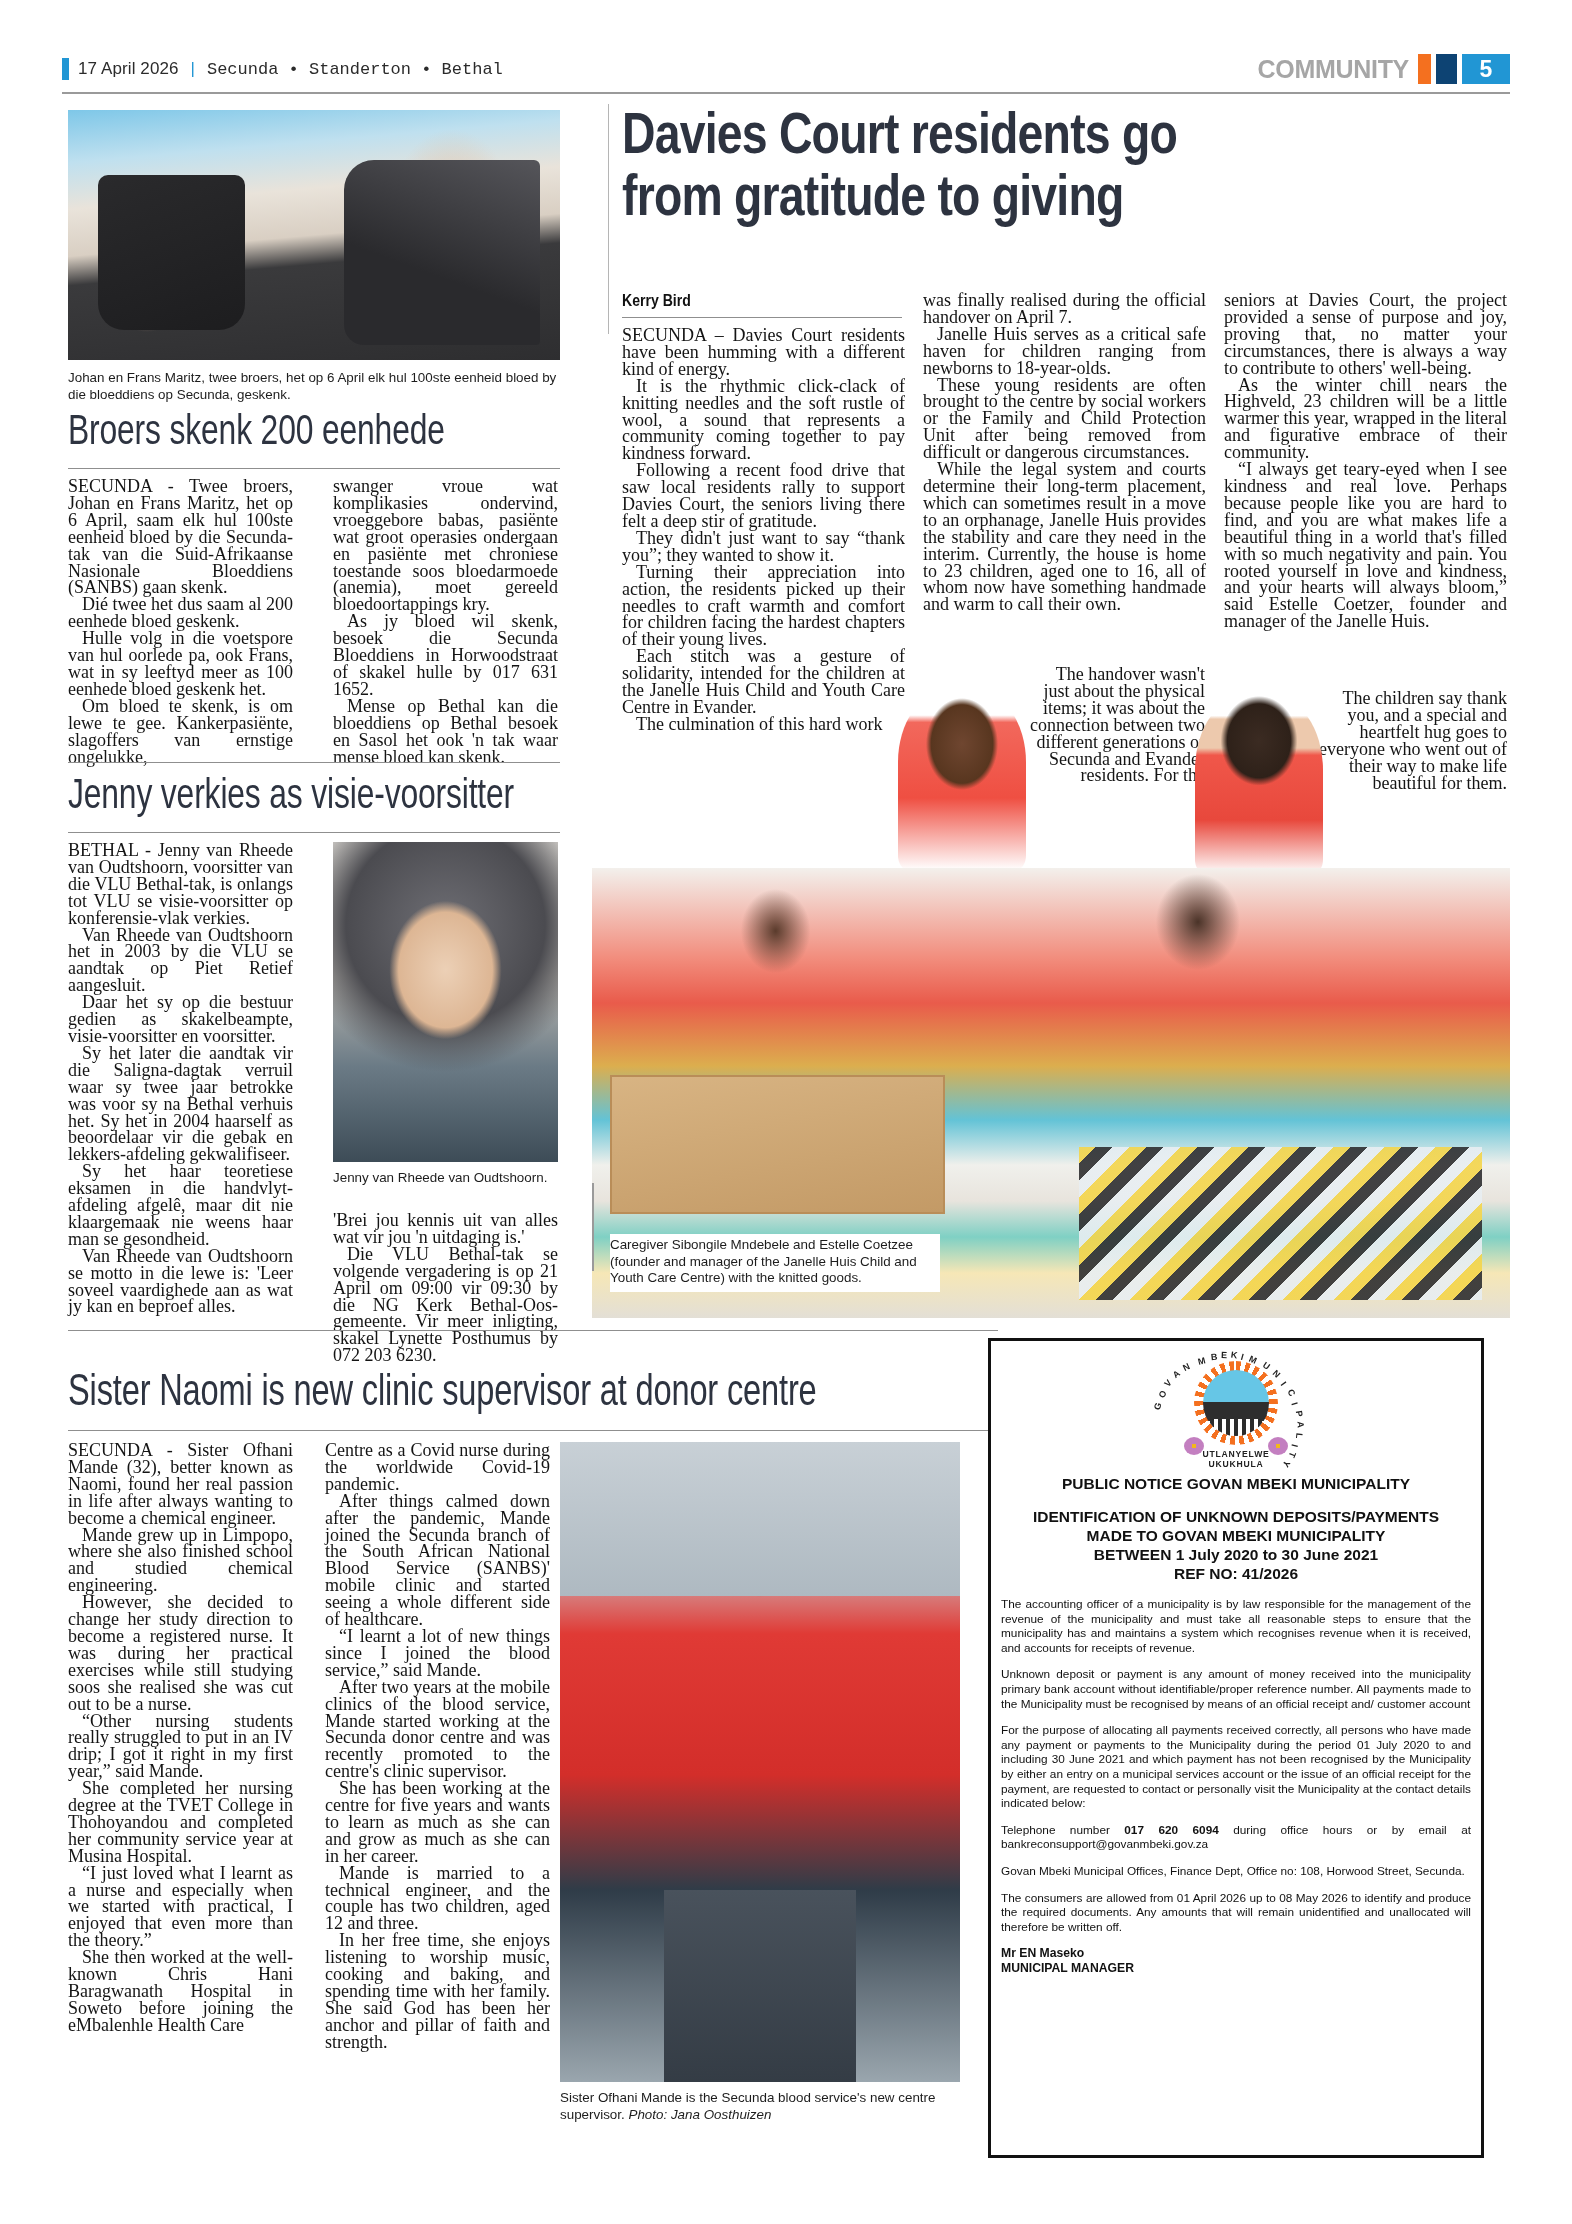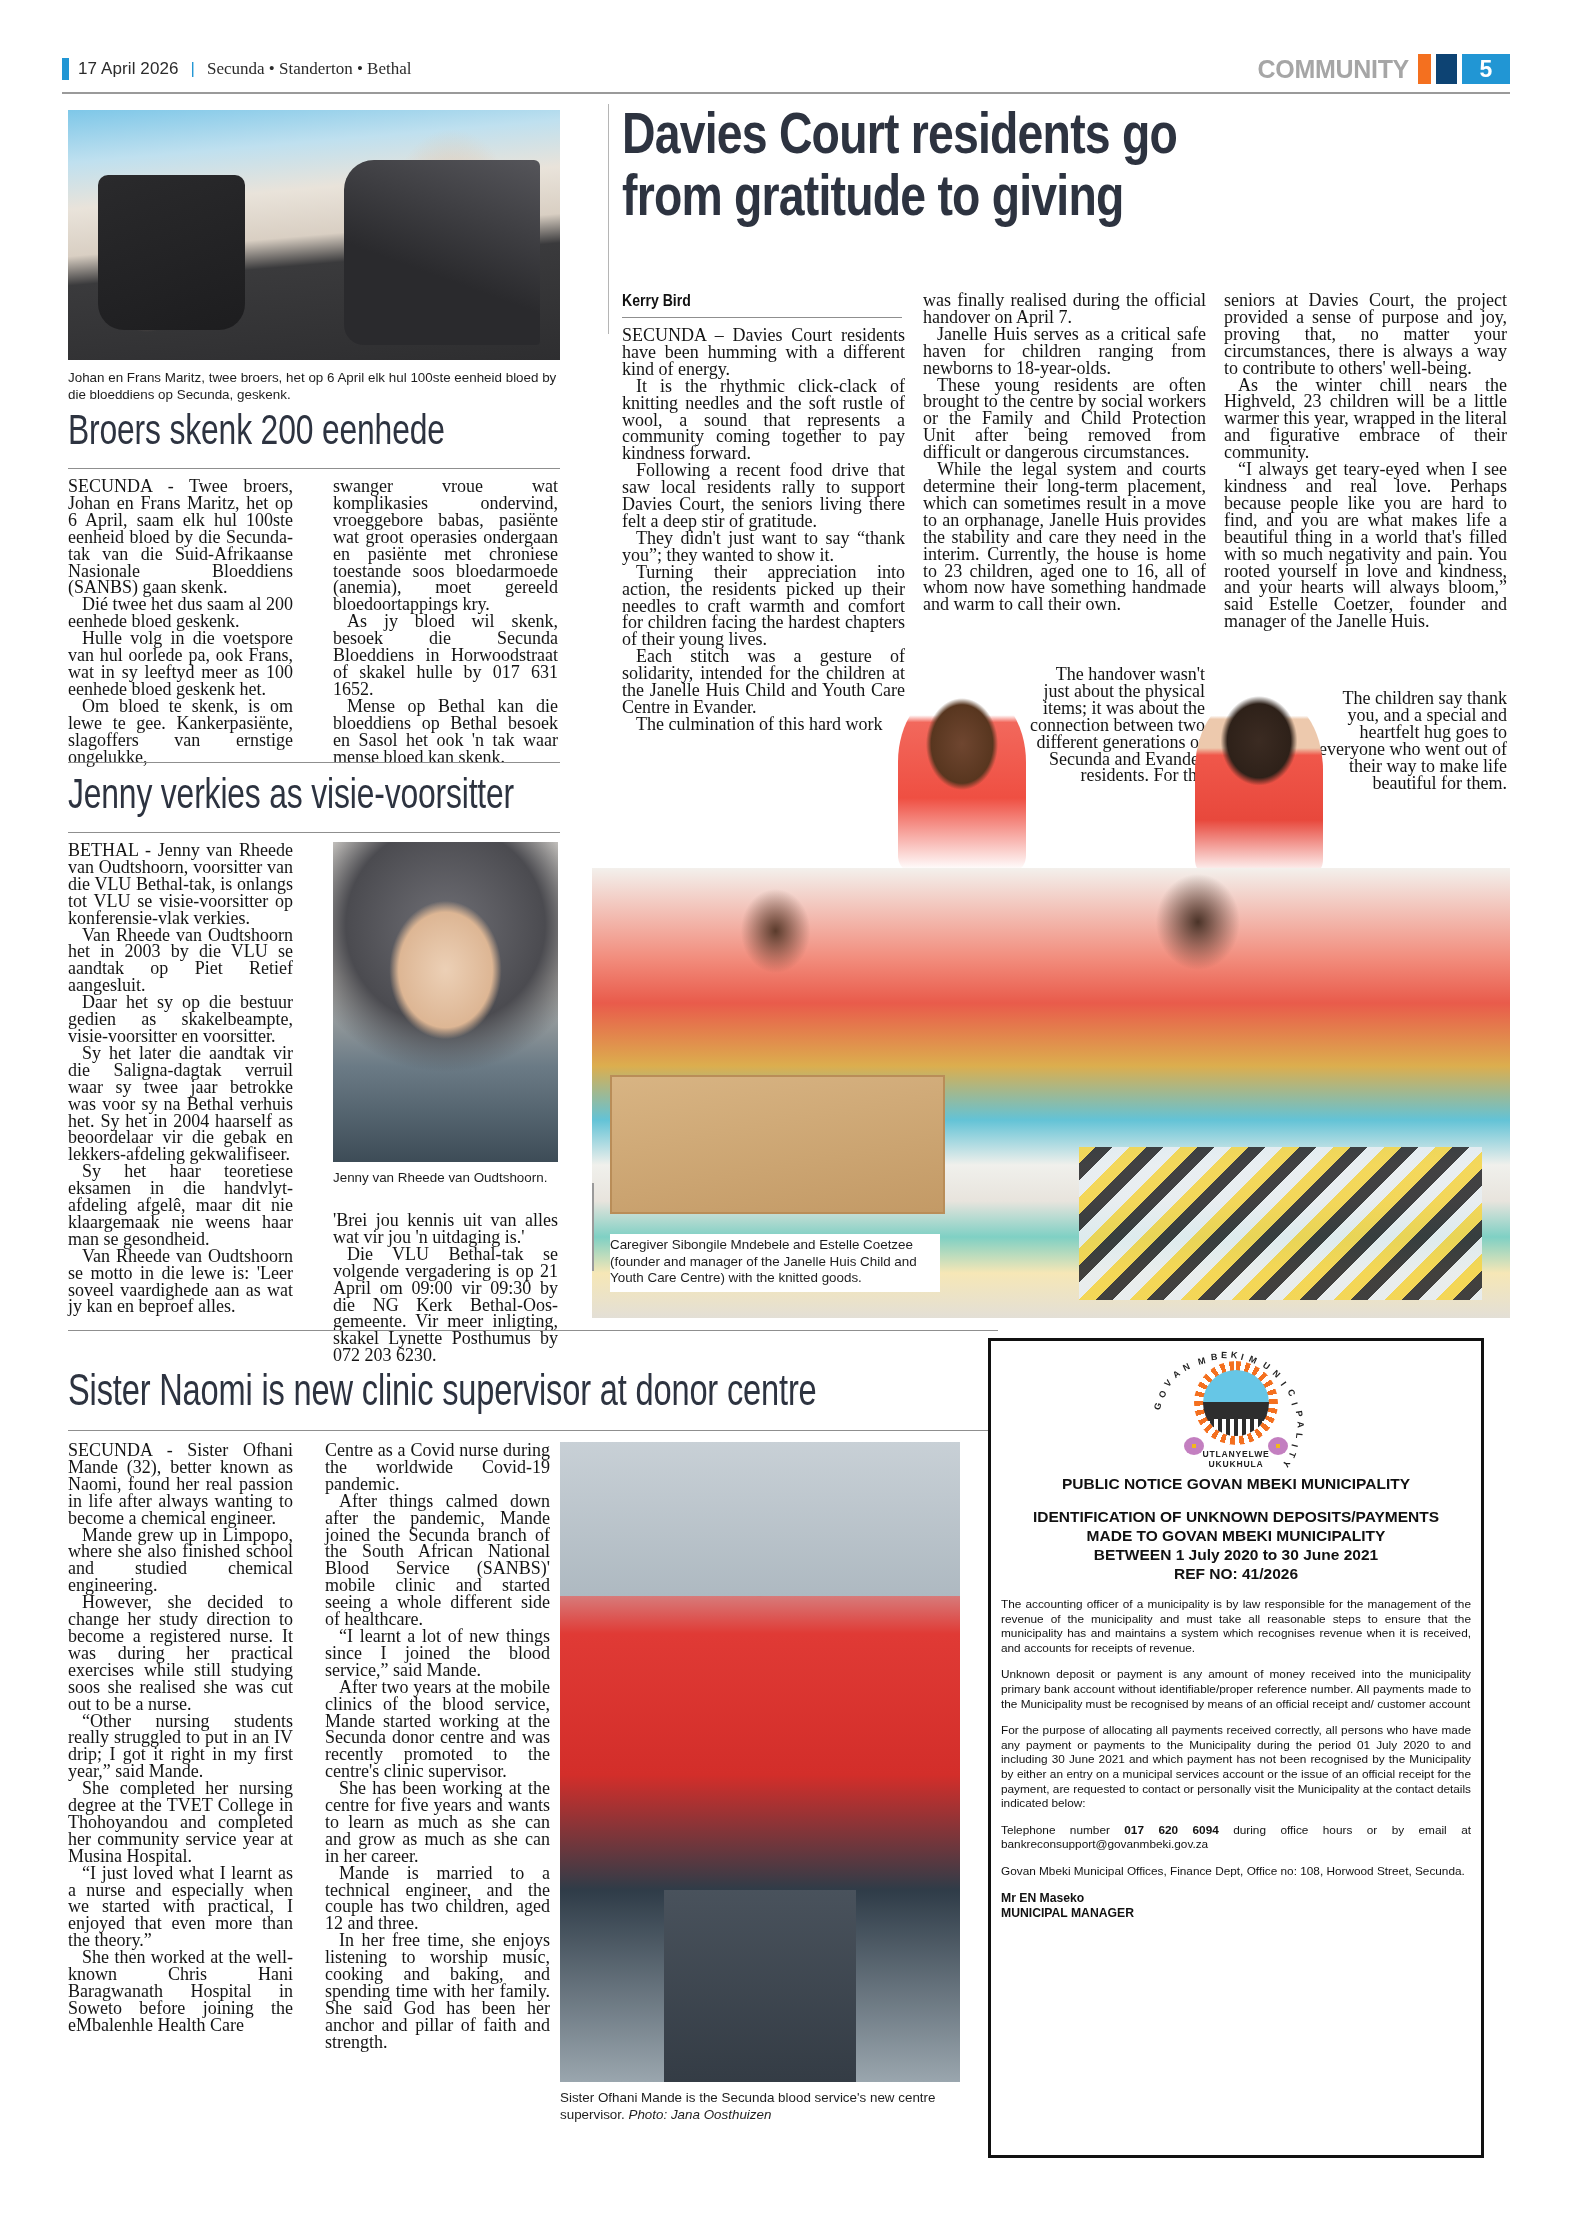--- a/index.html
+++ b/index.html
@@ -18,21 +18,21 @@
   .masthead {
     position:absolute; left:62px; top:58px; width:1448px; height:34px;
   }
   .mh-left { position:absolute; left:0; top:0; display:flex; align-items:center; gap:9px; }
   .mh-bar { width:7px; height:22px; background:#2196d4; display:block; }
   .mh-date {
     font-family:"Liberation Sans", sans-serif;
     font-size:17px; color:#2b2b2b; letter-spacing:.1px;
   }
   .mh-sep { color:#2196d4; font-family:"Liberation Sans",sans-serif; font-size:17px; padding:0 3px;}
-  .mh-towns { font-family:Liberation Serif, serif; font-size:17px; color:#2b2b2b;text-align:center; }
+  .mh-towns { font-family:Liberation Mono, monospace; font-size:17px; color:#2b2b2b;text-align:center; }
   .mh-right { position:absolute; right:0; top:-4px; display:flex; align-items:center; gap:5px; }
   .mh-community {
     font-family:"Liberation Sans", sans-serif; font-weight:bold; font-size:25px;
     color:#a6a6a6; letter-spacing:-.3px; margin-right:4px;
   }
   .sw-orange { width:13px; height:30px; background:#f4701f; }
   .sw-navy   { width:21px; height:30px; background:#0d4373; }
   .sw-blue   { width:48px; height:30px; background:#2196d4; display:flex; align-items:center; justify-content:center;
                color:#fff; font-family:"Liberation Sans",sans-serif; font-weight:bold; font-size:23px; }
   .mh-rule { position:absolute; left:62px; top:92px; width:1448px; height:2px; background:#9a9a9a; }
@@ -354,20 +354,21 @@
       <div>MADE TO GOVAN MBEKI MUNICIPALITY</div>
       <div>BETWEEN 1 July 2020 to 30 June 2021</div>
       <div>REF NO: 41/2026</div>
     </div>
 
     <div class="ad-p">The accounting officer of a municipality is by law responsible for the management of the revenue of the municipality and must take all reasonable steps to ensure that the municipality has and maintains a system which recognises revenue when it is received, and accounts for receipts of revenue.</div>
     <div class="ad-p">Unknown deposit or payment is any amount of money received into the municipality primary bank account without identifiable/proper reference number. All payments made to the Municipality must be recognised by means of an official receipt and/ customer account</div>
     <div class="ad-p">For the purpose of allocating all payments received correctly, all persons who have made any payment or payments to the Municipality during the period 01 July 2020 to and including 30 June 2021 and which payment has not been recognised by the Municipality by either an entry on a municipal services account or the issue of an official receipt for the payment, are requested to contact or personally visit the Municipality at the contact details indicated below:</div>
     <div class="ad-p"><span>Telephone number </span><b>017 620 6094</b><span> during office hours or by email at bankreconsupport@govanmbeki.gov.za</span></div>
     <div class="ad-p">Govan Mbeki Municipal Offices, Finance Dept, Office no: 108, Horwood Street, Secunda.</div>
+    <div class="ad-p">The consumers are allowed from 01 April 2026 up to 08 May 2026 to identify and produce the required documents. Any amounts that will remain unidentified and unallocated will therefore be written off.</div>
 
     <div class="ad-sign">
       <div>Mr EN Maseko</div>
       <div>MUNICIPAL MANAGER</div>
     </div>
   </div>
 
 </div>
 
 </body></html>

